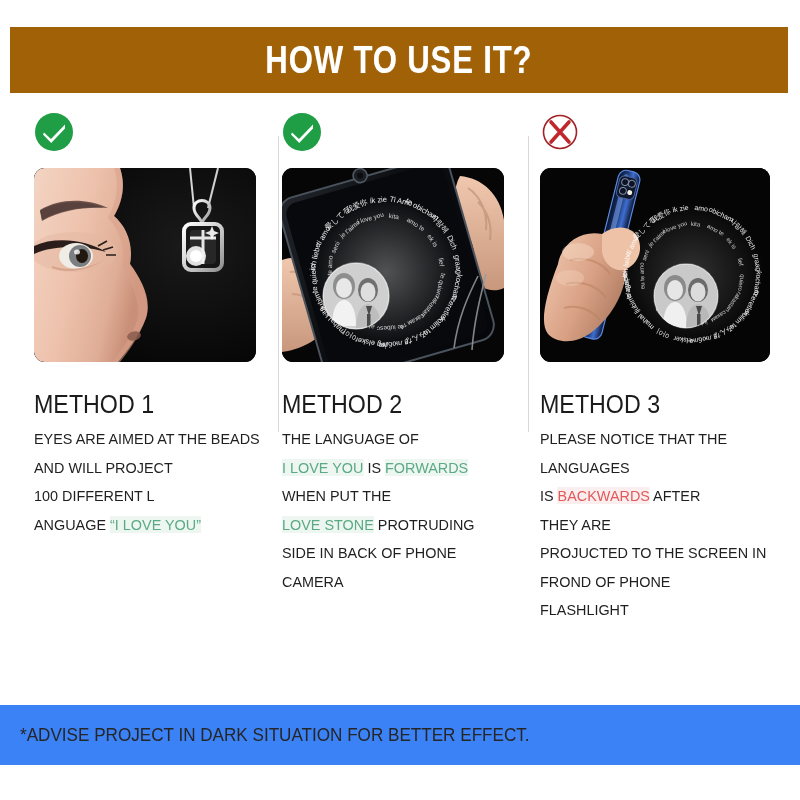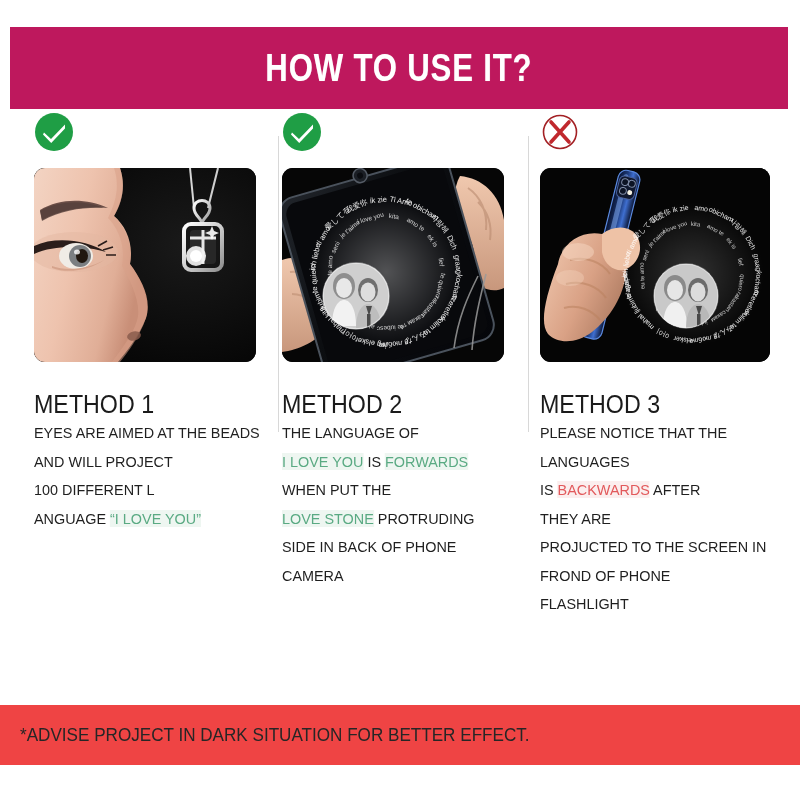--- a/index.html
+++ b/index.html
@@ -19,22 +19,22 @@
     height: 800px;
     background: #ffffff;
   }
 
   
   .header-banner {
     position: absolute;
     left: 10px;
     top: 27px;
     width: 778px;
-    height: 82px;
-    background: #be185d;
+    height: 66px;
+    background: #a16207;
     display: flex;
     align-items: center;
     justify-content: center;
   }
   .header-title {
     color: #ffffff;
     font-size: 38px;
     font-weight: bold;
     letter-spacing: 1px;
     transform: scaleX(0.82);
@@ -97,21 +97,21 @@
     margin-top: 28px;
     font-size: 25px;
     font-weight: normal;
     color: #1b1b1b;
     letter-spacing: 0px;
     transform: scaleX(0.93);
     transform-origin: left center;
     white-space: nowrap;
   }
   .method-lines {
-    margin-top: 0;
+    margin-top: 6px;
   }
   .mline {
     font-size: 15px;
     line-height: 28.5px;
     color: #1f1f1f;
     white-space: nowrap;
     transform: scaleX(0.96);
     transform-origin: left center;
   }
   .hl-green {
@@ -123,21 +123,21 @@
     background: #fbeeee;
   }
 
   
   .footer-banner {
     position: absolute;
     left: 0;
     top: 705px;
     width: 800px;
     height: 60px;
-    background: #ef4444;
+    background: #3b82f6;
     display: flex;
     align-items: center;
   }
   .footer-text {
     margin-left: 20px;
     font-size: 19px;
     color: #262626;
     transform: scaleX(0.9);
     transform-origin: left center;
     white-space: nowrap;

